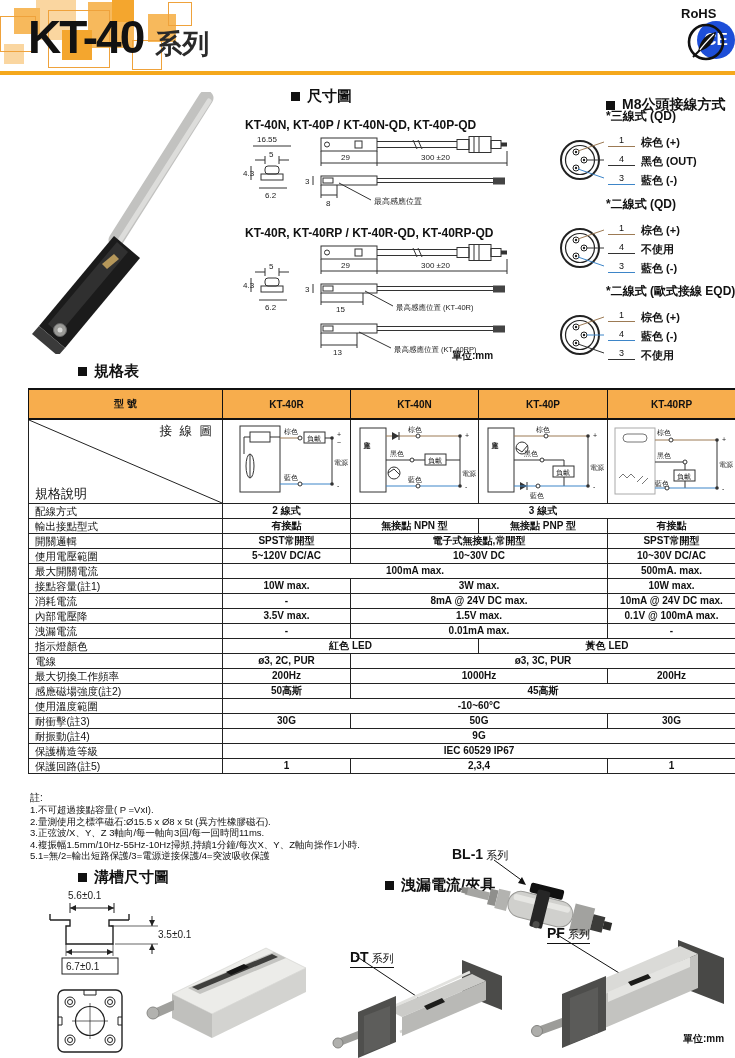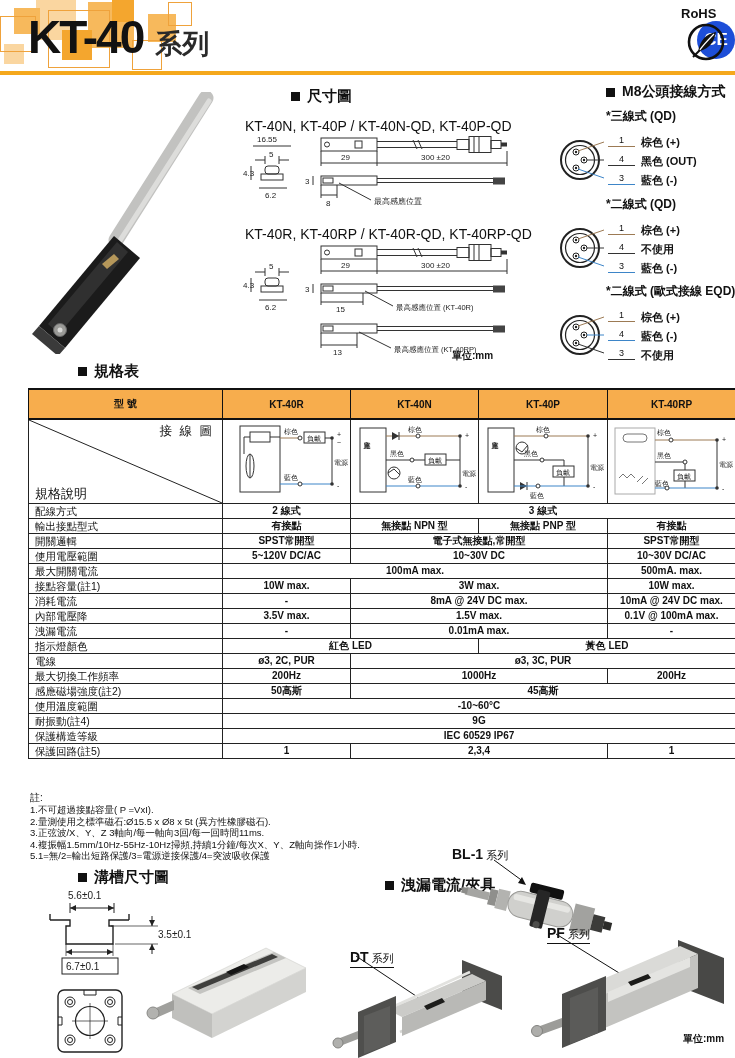--- a/index.html
+++ b/index.html
@@ -19,21 +19,21 @@
     font-size:17px; font-weight:800; letter-spacing:0px;margin-left:40px; }
   .leaf-badge { position:absolute; left:686px; top:22px; }
   .divider { position:absolute; left:0; top:71px; width:735px; height:4px; background:#F5A81C; }
 
   
   .sec-h { position:absolute; display:flex; align-items:center; white-space:nowrap;padding-left:48px; }
   .sec-h .bullet { width:9px; height:9px; background:#111; display:inline-block; margin-right:7px; }
   .sec-h .txt { font-size:15px; font-weight:700; color:#111; }
   .sec-h.small .txt { font-size:14px; }
 
-  .fig-title { position:absolute; font-size:14px; font-weight:400; white-space:nowrap; }
+  .fig-title { position:absolute; font-size:12px; font-weight:700; white-space:nowrap; }
   .unit { position:absolute; font-size:10px; font-weight:700; z-index:5; }
 
   svg text { font-family:"Liberation Sans","DejaVu Sans",sans-serif; fill:#222; }
 
   
   .m8-group { position:absolute; left:558px; width:177px; }
   .m8-title { font-size:12px; font-weight:600; white-space:nowrap;margin-left:48px; }
   .m8-body { display:flex; margin-top:3px; }
   .m8-body svg { flex:0 0 auto; margin-top:9px; }
   .pins { margin-left:4px; }
@@ -231,21 +231,21 @@
     <line x1="78" y1="95" x2="78" y2="110" stroke="#333"></line>
       <line x1="114" y1="95" x2="114" y2="110" stroke="#333"></line>
     <line x1="78" y1="107" x2="114" y2="107" stroke="#333"></line>
     <text x="90" y="117" font-size="8">13</text>
     <line x1="116" y1="94" x2="148" y2="110" stroke="#333"></line>
     <text x="151" y="114" font-size="7.5">最高感應位置 (KT-40RP)</text>
   </svg>
 
   <div class="unit" style="left:452px;top:349px;">單位:mm</div>
 
-  <div class="sec-h small" style="left:558px;top:83px;">
+  <div class="sec-h small" style="left:558px;top:96px;">
     <span class="bullet"></span>
     <span class="txt">M8公頭接線方式</span>
   </div>
 
   <div class="m8-group" style="top:108px;">
     <div class="m8-title">*三線式 (QD)</div>
     <div class="m8-body">
       <svg width="46" height="46" viewBox="0 0 46 46">
         <circle cx="22" cy="23" r="19" fill="none" stroke="#222" stroke-width="2"></circle>
         <circle cx="22" cy="23" r="14.5" fill="none" stroke="#222" stroke-width="1.2"></circle>
@@ -560,20 +560,26 @@
         <tr>
           <td class="rl">感應磁場強度(註2)</td>
           <td class="rv" colspan="1">50高斯</td>
           <td class="rv" colspan="3">45高斯</td>
         </tr>
         <tr>
           <td class="rl">使用溫度範圍</td>
           <td class="rv" colspan="4">-10~60°C</td>
         </tr>
         <tr>
+          <td class="rl">耐衝擊(註3)</td>
+          <td class="rv" colspan="1">30G</td>
+          <td class="rv" colspan="2">50G</td>
+          <td class="rv" colspan="1">30G</td>
+        </tr>
+        <tr>
           <td class="rl">耐振動(註4)</td>
           <td class="rv" colspan="4">9G</td>
         </tr>
         <tr>
           <td class="rl">保護構造等級</td>
           <td class="rv" colspan="4">IEC 60529 IP67</td>
         </tr>
         <tr>
           <td class="rl">保護回路(註5)</td>
           <td class="rv" colspan="1">1</td>

